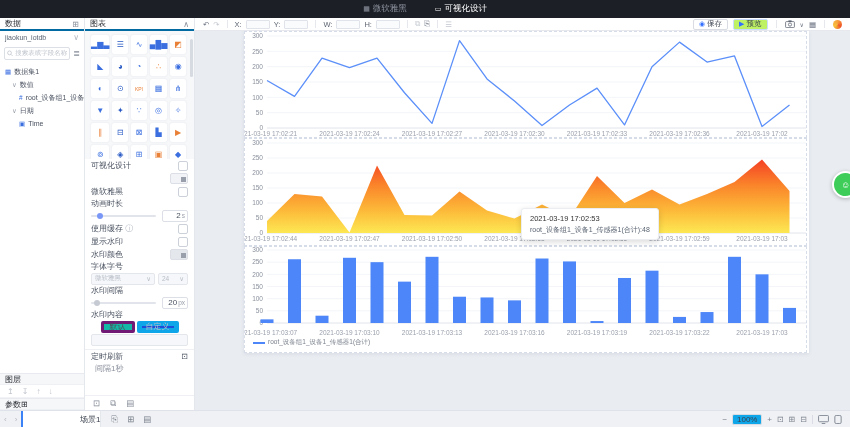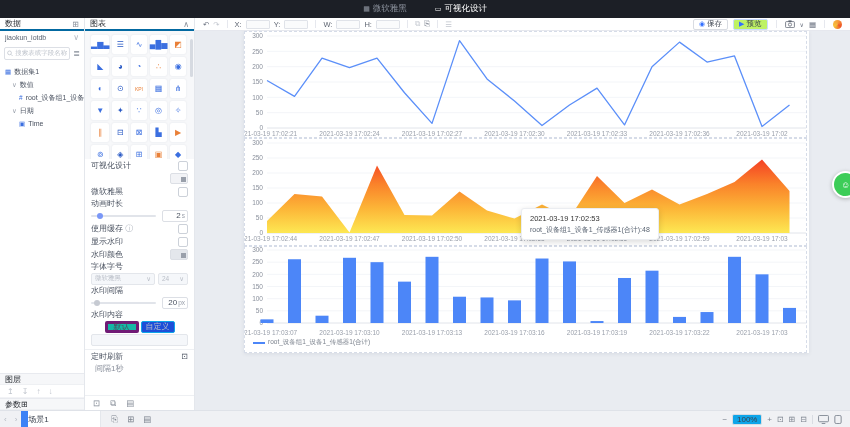--- a/index.html
+++ b/index.html
@@ -45,21 +45,21 @@
   .swatch i{position:absolute;right:1px;bottom:1px;width:5px;height:5px;background:#9aa0ab}
   .swatch.dark{background:#e4e7ec}
   .slider{flex:1;height:2px;background:#e1e4ea;border-radius:1px;position:relative;margin-right:6px}
   .slider b{position:absolute;top:-2px;width:6px;height:6px;border-radius:50%;background:#7a97f7}
   .slider.dis b{background:#c6cad2}
   .numbox{width:26px;height:12px;border:1px solid #dcdfe5;border-radius:2px;background:#fff;display:flex;align-items:center;justify-content:flex-end;gap:1px;padding:0 2px}
   .numbox .u{color:#9aa0ab;font-size:6.5px}
   .sel{height:12px;border:1px solid #e3e6eb;border-radius:2px;background:#f5f7fa;color:#b9bec7;display:flex;align-items:center;justify-content:space-between;padding:0 3px;font-size:6.5px}
   .seg{display:flex;gap:2px}
   .seg .on{height:12px;padding:0 6px;border:3px solid #701a75;border-radius:2px;background:#14b8a6;color:#4a5260;display:flex;align-items:center}
-  .seg .off{height:12px;padding:0 4px;border:1px solid #0ea5e9;border-radius:2px;background:#1d4ed8;color:#b9bec7;display:flex;align-items:center}
+  .seg .off{height:12px;padding:0 4px;border:5px solid #0ea5e9;border-radius:2px;background:#1d4ed8;color:#b9bec7;display:flex;align-items:center}
   .dinput{height:12px;margin:1px 6px;border:1px solid #e3e6eb;border-radius:2px;background:#f5f7fa}
   .divline{border-top:1px solid #eef0f3;margin-top:2px}
   .bicons{height:15px;flex:none;border-top:1px solid #eef0f3;display:flex;align-items:center;gap:10px;padding:0 8px;color:#868d98}
   .bicons span{cursor:pointer;font-size:8.5px}
   
   .toolbar{height:13px;flex:none;background:#fff;border-bottom:1px solid #e6e8ee;display:flex;align-items:center;padding:0 8px;gap:4px;color:#5f6672;font-size:7.5px}
   .toolbar .sep{width:1px;height:8px;background:#e6e8ee;margin:0 3px}
   .tin{width:24px;height:9px;border:1px solid #e0e3e9;border-radius:1px;background:#fafbfc}
   .tbico{cursor:pointer;color:#6b7280}
   .tbico.dim{color:#c3c7cf}
@@ -75,21 +75,21 @@
   .comp svg{display:block}
   .legend{position:absolute;left:8px;bottom:5px;display:flex;align-items:center;gap:3px;color:#7b828d;font-size:6.5px}
   .legend i{width:12px;height:2px;background:#4C86F8;display:inline-block}
   .tooltip{position:absolute;left:277px;top:177px;background:#fff;border:1px solid #ebedf1;border-radius:3px;box-shadow:0 2px 6px rgba(0,0,0,.15);padding:4px 8px;line-height:11px;white-space:nowrap;z-index:5}
   .tooltip .t1{color:#333;font-size:7.5px}
   .tooltip .t2{color:#5a6472;font-size:7px}
   .floatbtn{position:absolute;right:-9px;top:140px;width:27px;height:27px;border-radius:50%;background:#3dcd58;border:2px solid #fff;box-shadow:0 1px 4px rgba(0,0,0,.25);display:flex;align-items:center;justify-content:center;color:#fff;font-size:9px;cursor:pointer}
   
   .scenebar{height:17px;background:#f0f1f4;border-top:1px solid #dfe2e8;display:flex;align-items:center;color:#7b828d}
   .scenebar .nav{padding:0 4px;color:#b4b9c2;cursor:pointer}
-  .scenetab{height:100%;width:80px;background:#fff;border-left:7px solid #3b82f6;border-right:1px solid #e4e7ec;display:flex;align-items:center;justify-content:flex-start;color:#3a414d;cursor:pointer}
+  .scenetab{height:100%;width:80px;background:#fff;border-left:2px solid #3b82f6;border-right:1px solid #e4e7ec;display:flex;align-items:center;justify-content:flex-end;color:#3a414d;cursor:pointer}
   .sicons{display:flex;gap:9px;margin-left:10px}
   .sicons span{cursor:pointer;font-size:8.5px}
   .zgroup{margin-left:auto;display:flex;align-items:center;gap:5px;padding-right:8px}
   .zoombox{width:30px;height:11px;border:1px solid #d9dce2;border-radius:2px;background:#0ea5e9;display:flex;align-items:center;justify-content:center;color:#3a414d}
   .zgroup .zi{cursor:pointer}
   .zgroup .sep{width:1px;height:9px;background:#d9dce2}
 </style>
 </head>
 <body>
 

